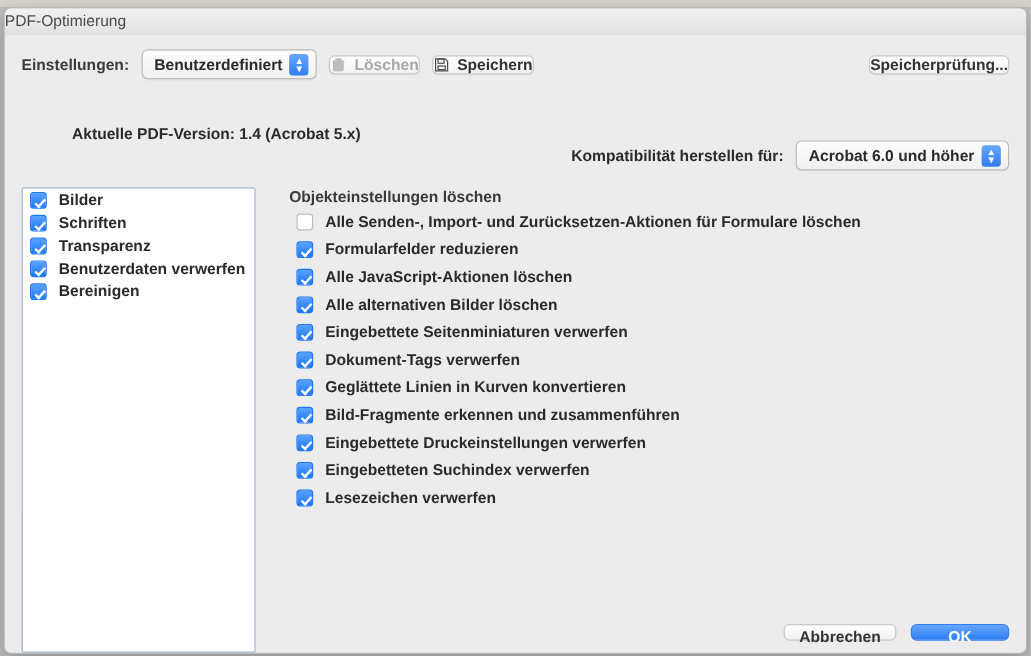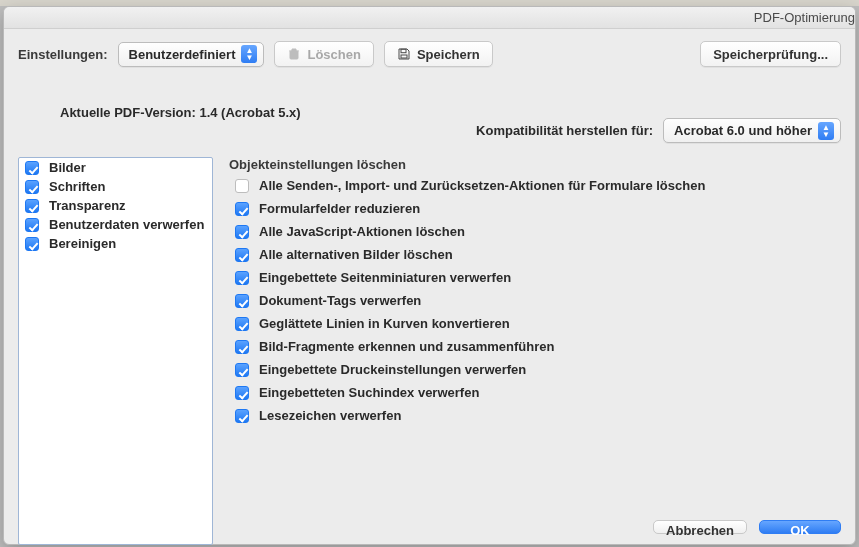--- a/index.html
+++ b/index.html
@@ -29,21 +29,21 @@
     border: 1px solid #b9b9b9;
     border-radius: 6px;
     box-shadow: 0 6px 18px rgba(0,0,0,0.25);
   }
   .titlebar {
     height: 22px;
     border-bottom: 1px solid #cfcfcf;
     border-top-left-radius: 6px;
     border-top-right-radius: 6px;
     background: linear-gradient(#f1f1f1, #e2e2e2);
-    text-align: right;
+    text-align: left;
     line-height: 22px;
     font-size: 13px;
     color: #4a4a4a;
     user-select: none;
   }
   .content {
     position: absolute;
     top: 22px; left: 0; right: 0; bottom: 0;
     padding: 12px 14px 10px 14px;
     font-weight: bold;
@@ -69,21 +69,21 @@
   .popup .pp-text { margin-right: 6px; }
   .popup .pp-arrows {
     width: 16px; height: 18px;
     border-radius: 3px;
     background: linear-gradient(#66a6ff,#2f7df3);
     display: flex; flex-direction: column; align-items: center; justify-content: center;
     color: #fff; font-size: 8px; line-height: 7px;
   }
   .btn {
     display: inline-flex; align-items: center; gap: 6px;
-    height: 26px; padding: 0 12px;
+    height: 16px; padding: 0 0;
     background: linear-gradient(#ffffff,#f2f2f2);
     border: 1px solid #c9c9c9;
     border-radius: 5px;
     color: #333;
     box-shadow: 0 1px 0 rgba(0,0,0,0.05);
     cursor: default;
     justify-content: center;
   }
   .btn.disabled { color: #a8a8a8; }
   .btn.disabled svg path, .btn.disabled svg rect { stroke: #bdbdbd; fill: #bdbdbd; }
@@ -95,21 +95,21 @@
     align-items: center;
   }
   .row-version .ver-left { margin-left: 42px; }
   .row-version .ver-right {
     margin-left: auto;
     display: flex; align-items: center; gap: 10px; margin-top: 37px;
   }
 
   .main-columns {
     display: flex;
-    gap: 16px;
+    gap: 28px;
     margin-top: 14px;
     height: 388px;
   }
   .side-list {
     width: 195px;
     background: #fff;
     border: 1px solid #9fb6d6;
     border-radius: 2px;
     overflow: auto;
   }

